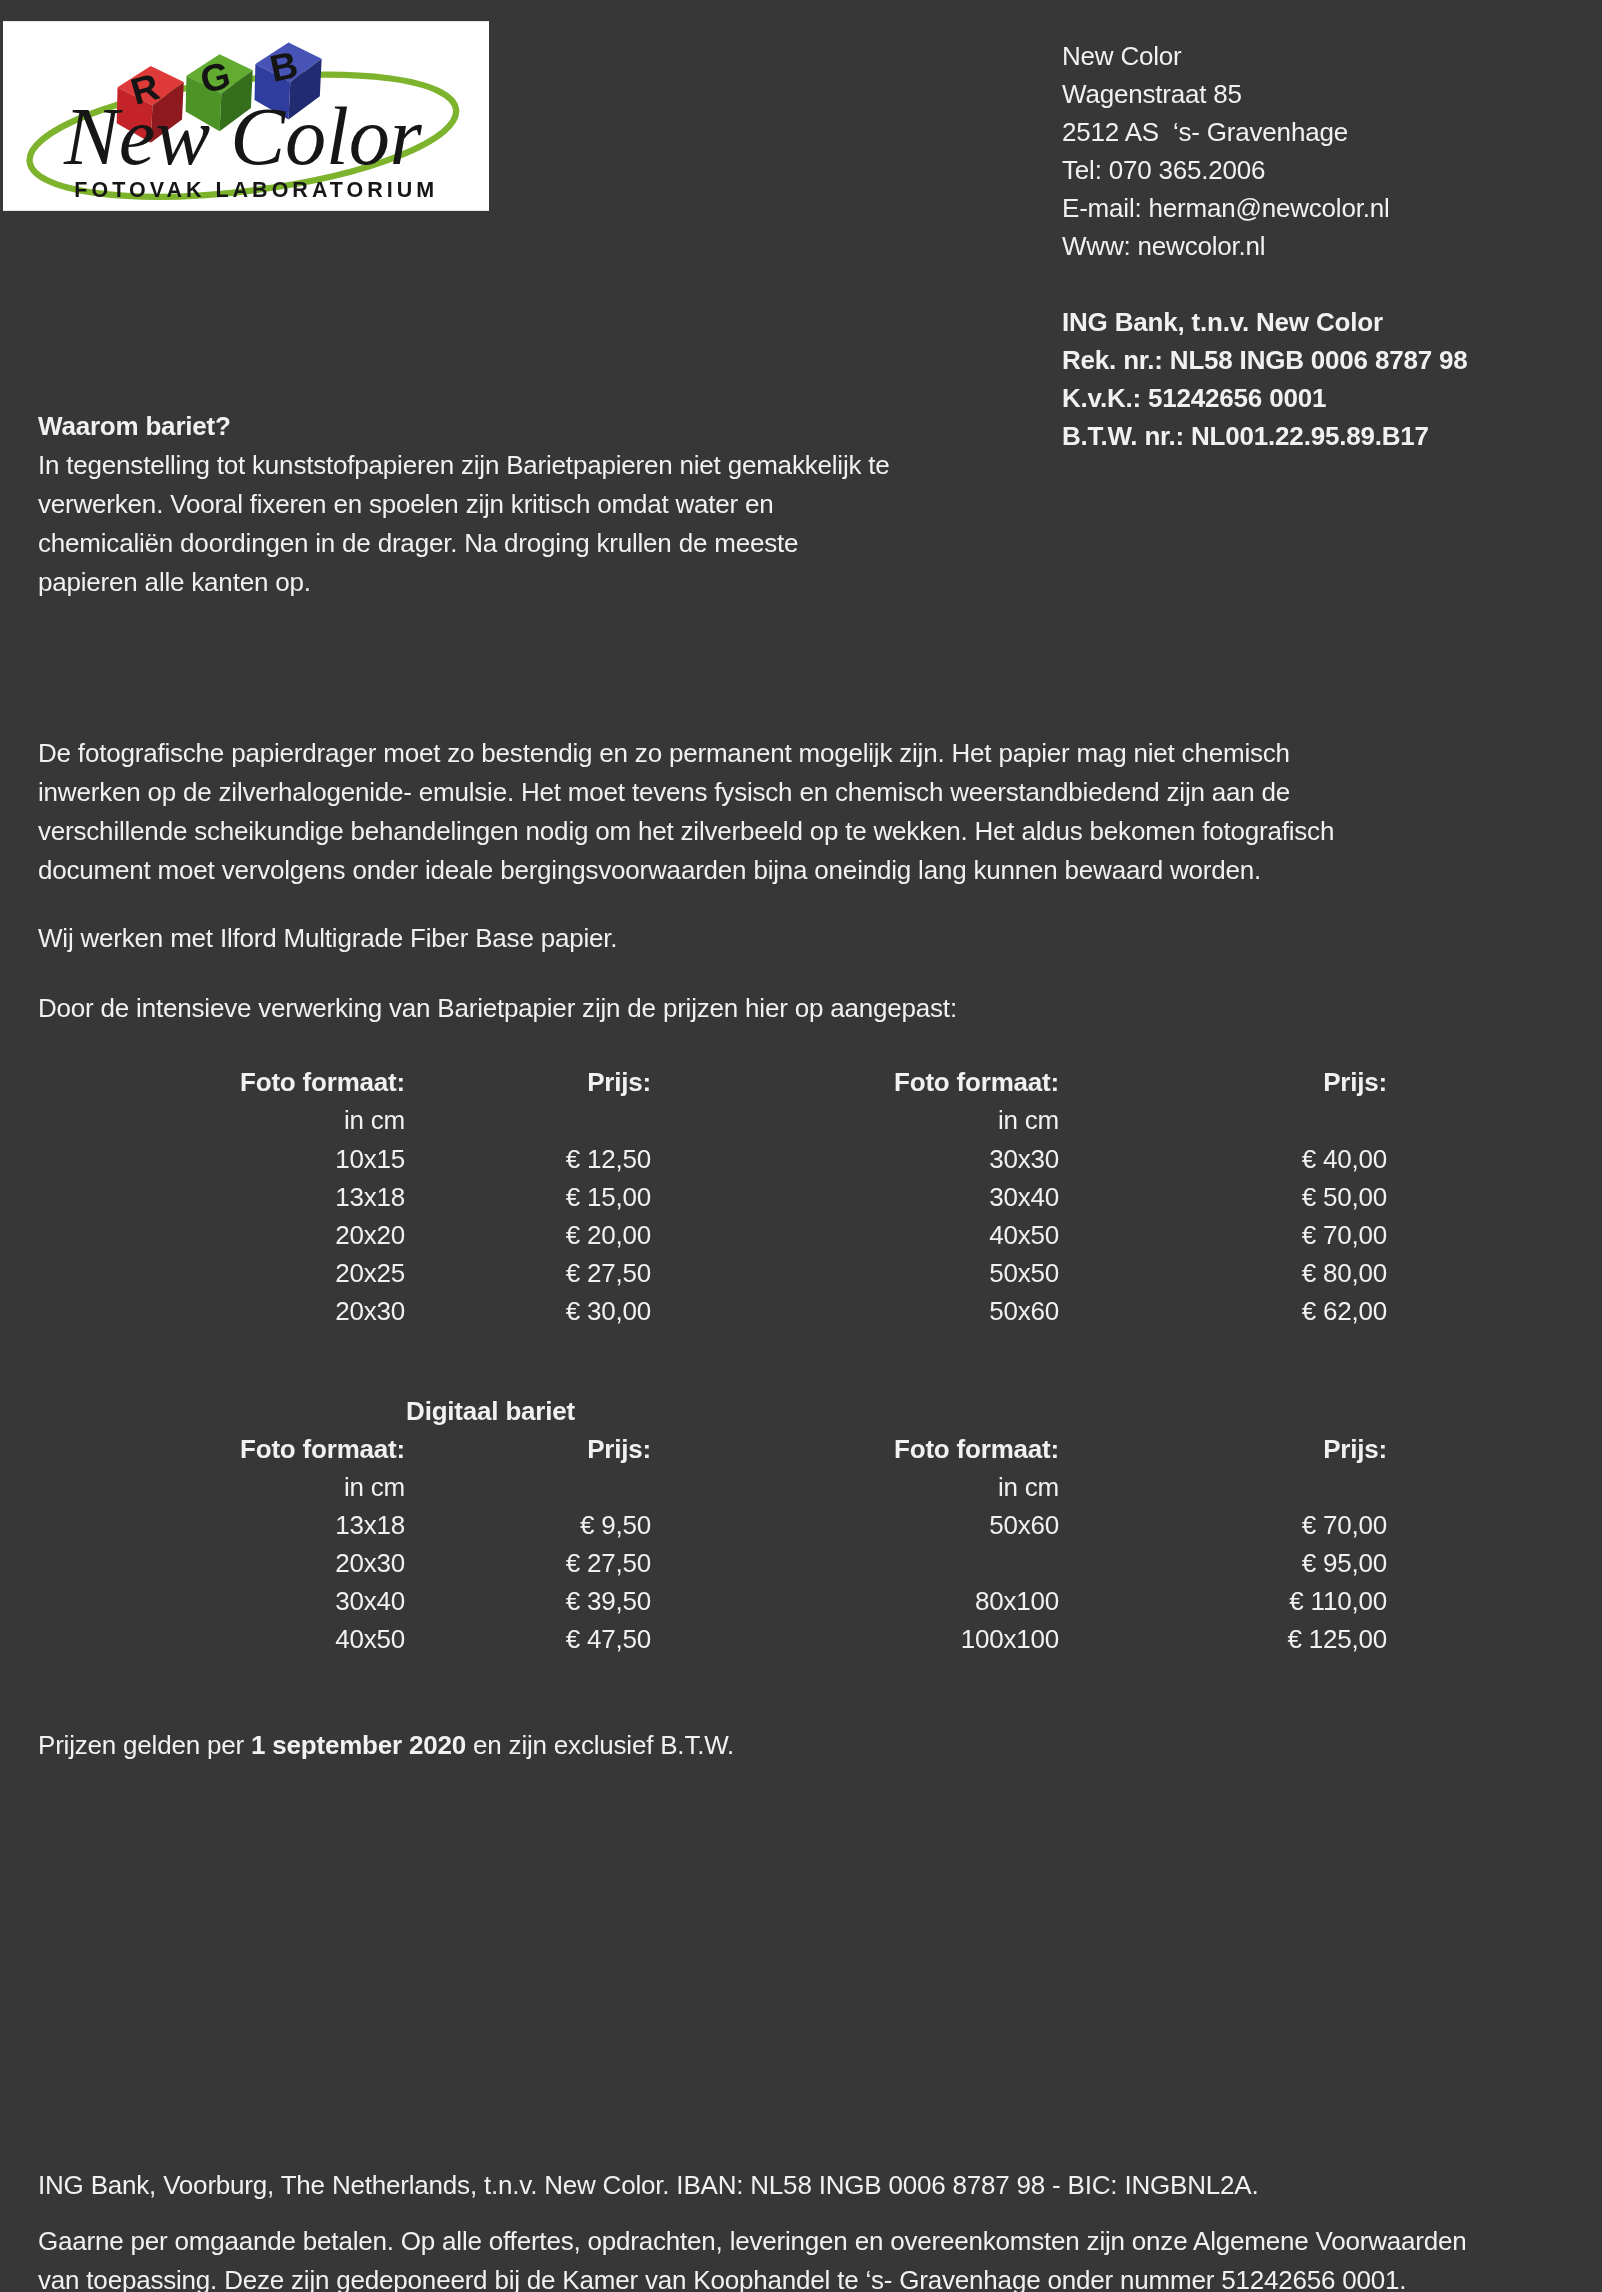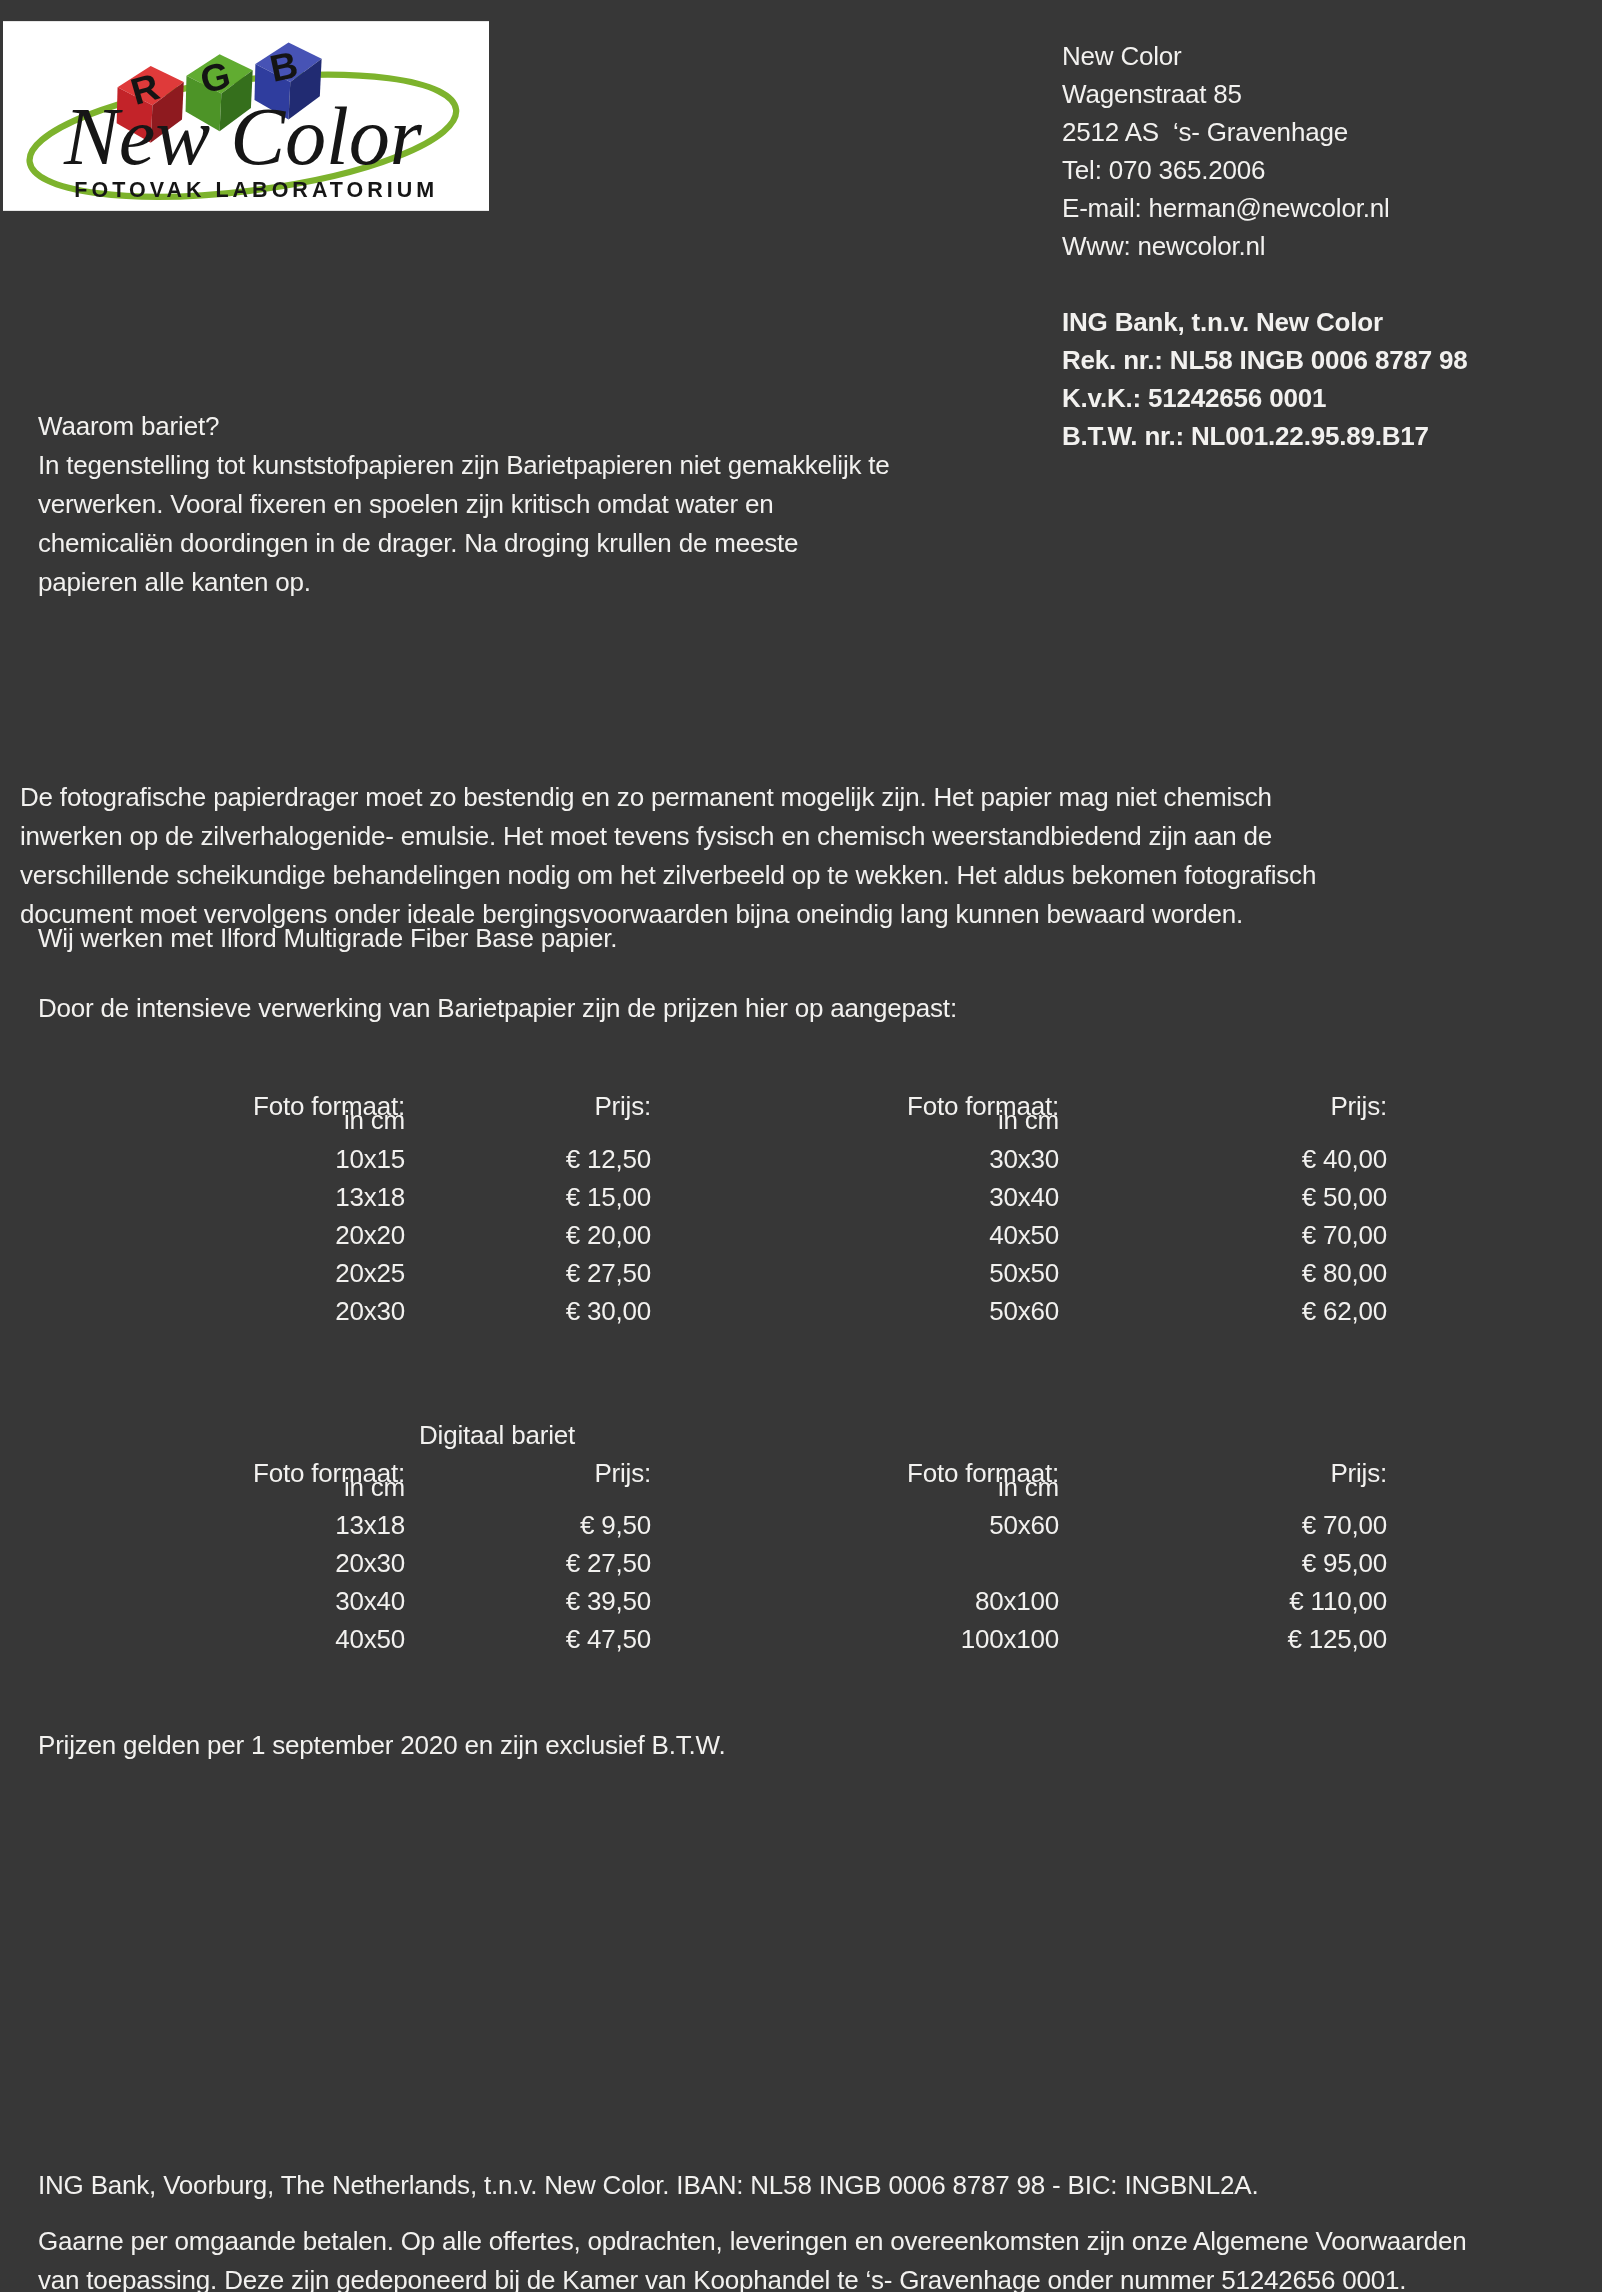--- a/index.html
+++ b/index.html
@@ -9,30 +9,30 @@
     height:2293px;
     background:#373737;
     color:#f2f1ef;
     font-family:"Liberation Sans","DejaVu Sans",sans-serif;
     font-size:26px;
     letter-spacing:-0.2px;
     overflow:hidden;
   }
   .abs{position:absolute;}
   .prelines{white-space:pre-line;line-height:39px;}
-  .b{font-weight:normal;margin-top:24px;}
+  .b{font-weight:bold;}
   
   .logo-box{left:2.7px;top:20.6px;width:486px;height:190px;}
   
   .contact{left:1062px;top:37px;line-height:38px;white-space:pre-line;}
   .bank{left:1062px;top:303px;line-height:38px;white-space:pre-line;font-weight:bold;}
   
   .intro{left:38px;top:407px;width:976px;}
   .para2{left:38px;top:621px;width:1433px;}
-  .para3{left:20px;top:734px;width:1433px;margin-top:44px;}
+  .para3{left:38px;top:734px;width:1433px;}
   .ilford{left:38px;top:919px;width:1075px;line-height:39px;}
   .prices-intro{left:38px;top:989px;width:1254px;line-height:39px;}
   
   .tbl{left:38px;width:1397px;}
   .tbl1{top:1063px;}
   .tbl2{top:1392px;}
   .trow{position:relative;height:38px;line-height:38px;text-align:right;}
   .trow.gap{height:39px;}
   .cell{position:absolute;top:0;white-space:nowrap;}
   .c1{left:0;width:367px;}

